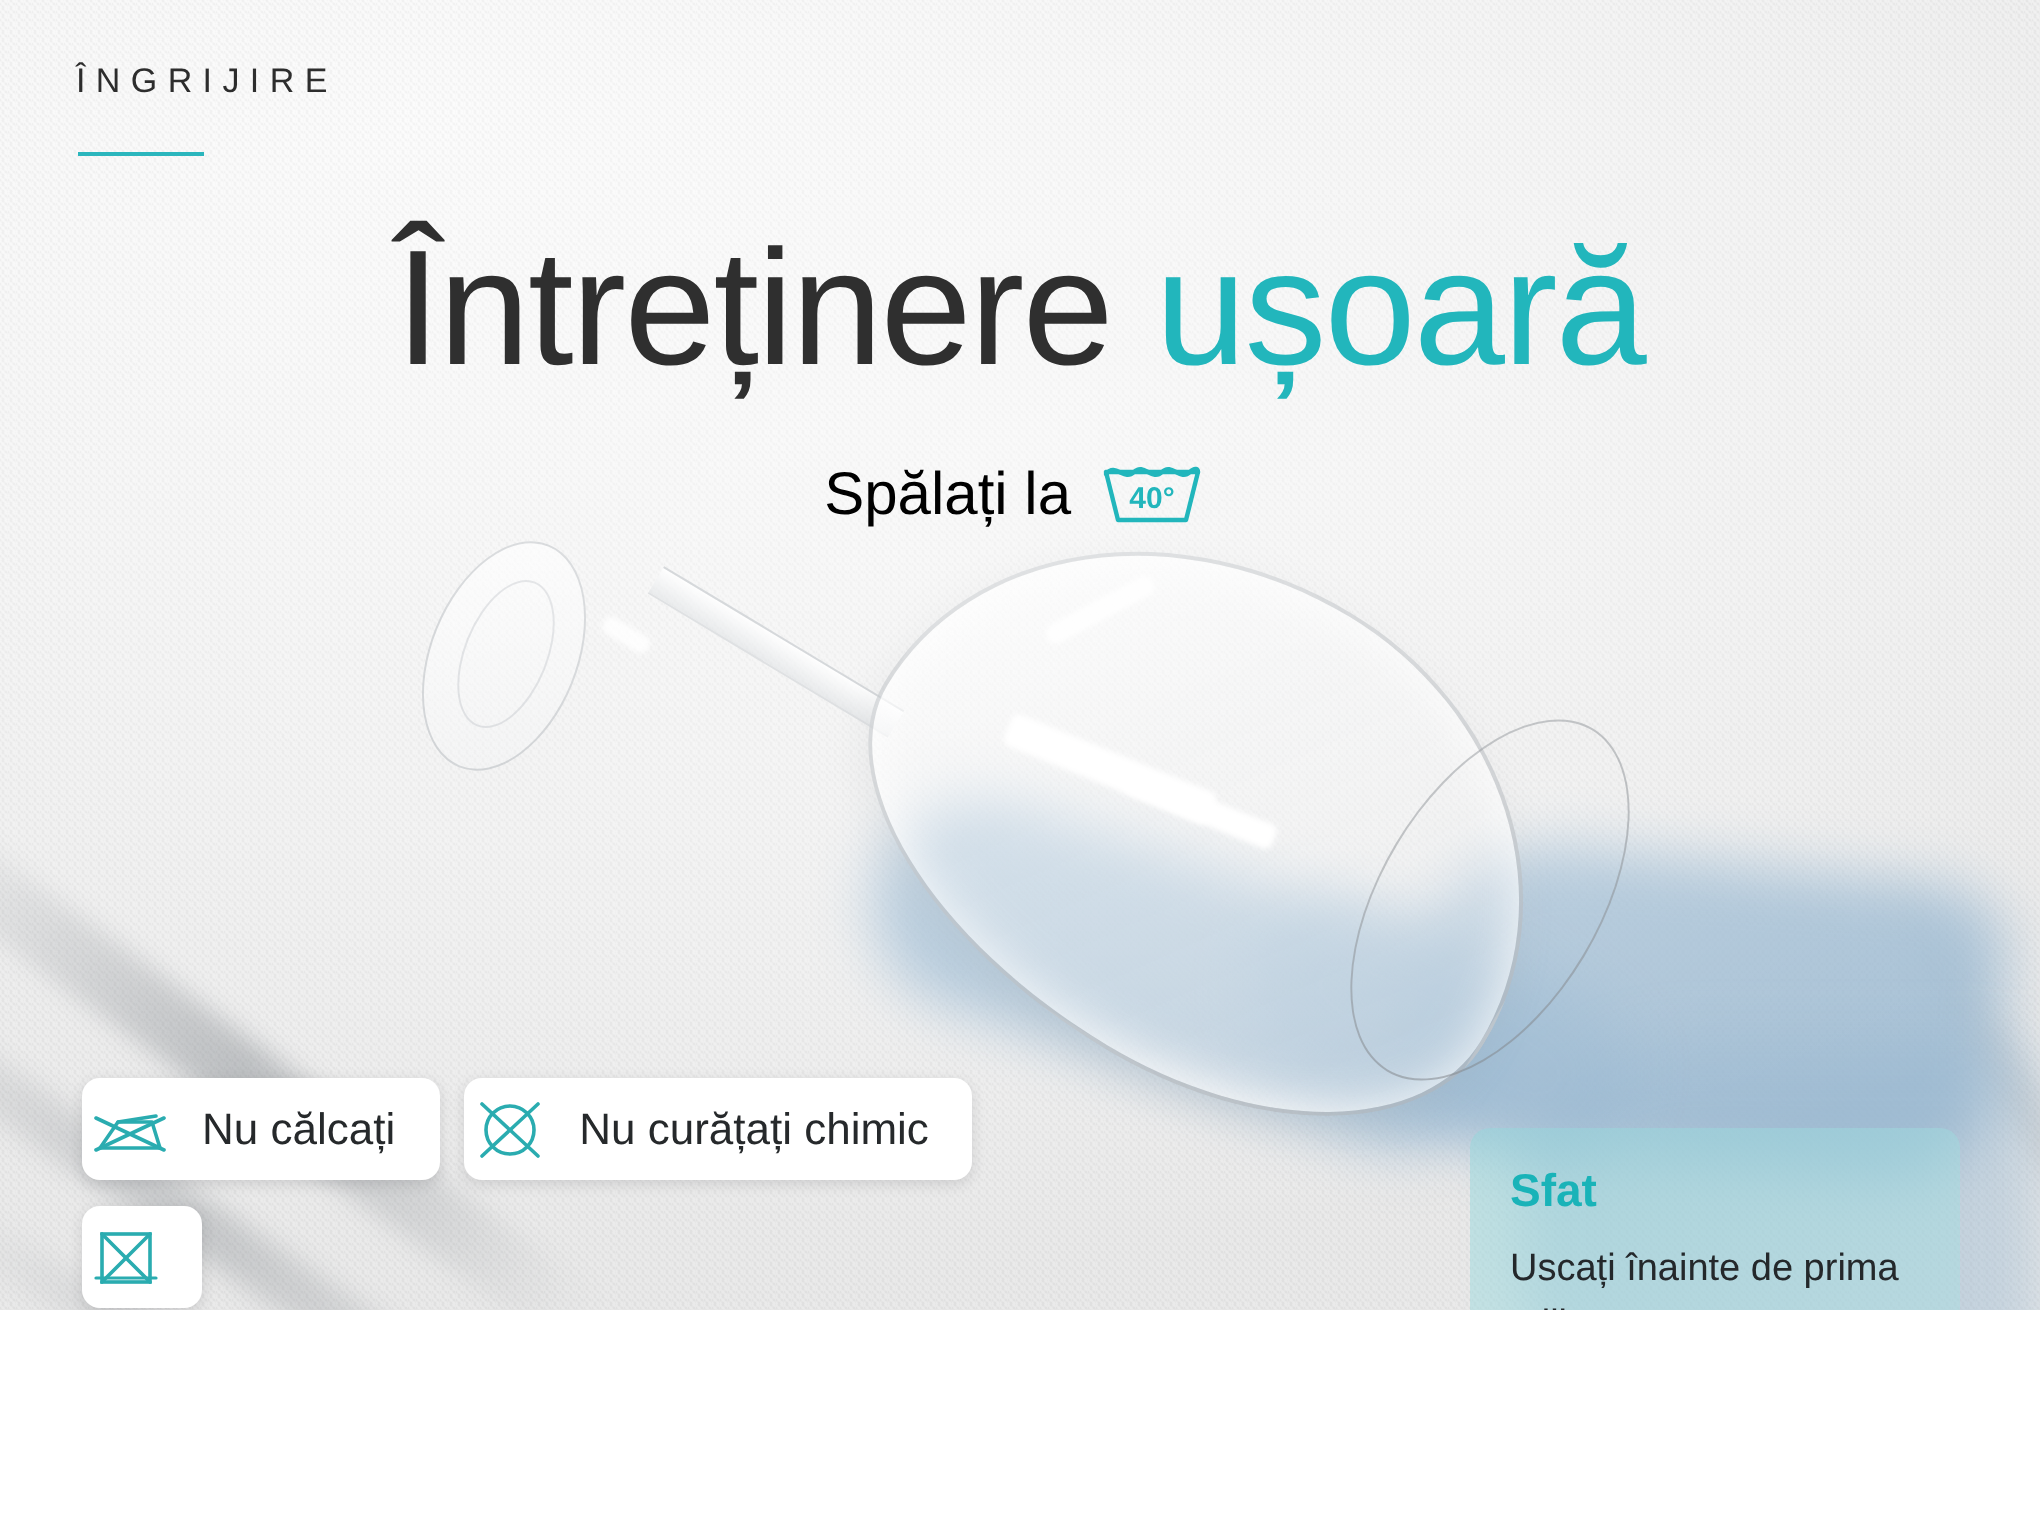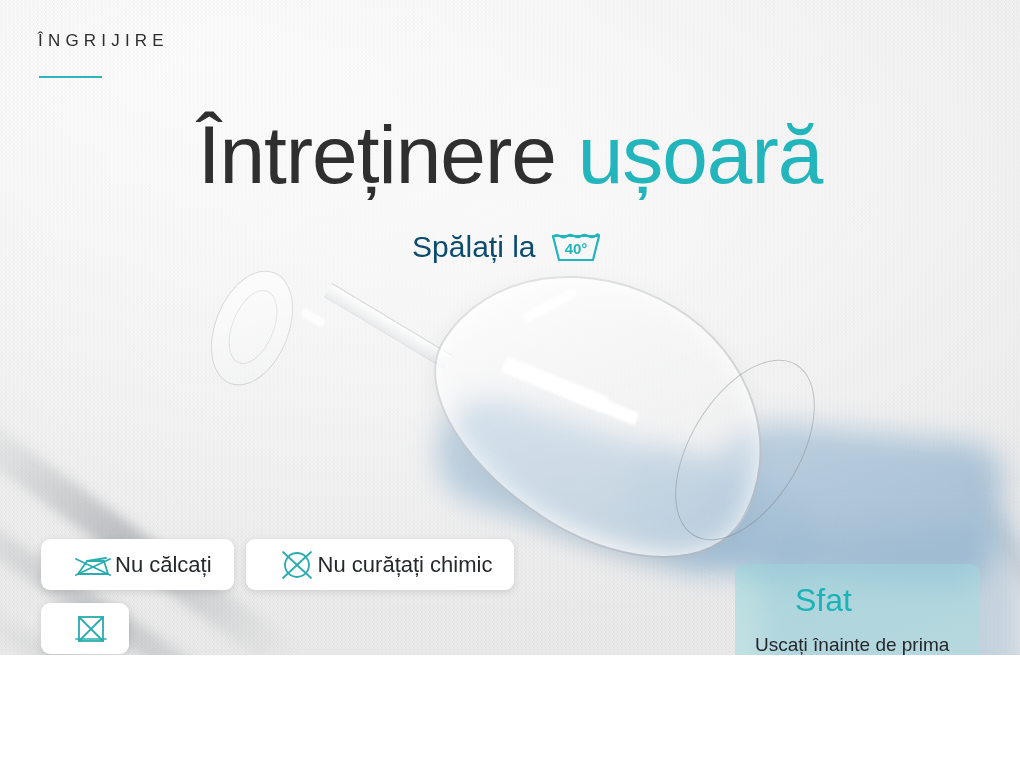--- a/index.html
+++ b/index.html
@@ -152,38 +152,38 @@
     letter-spacing: -1px;
     white-space: nowrap;
   }
   .headline .accent { color: #22b6bc; }
 
   .subline {
     position: absolute;
     left: 0; right: 0; top: 228px;
     text-align: center;
     font-size: 30px;
-    color: #0c4a6e;
+    color: #000000;
     white-space: nowrap;
   }
   .subline .wash-icon-wrap {
     display: inline-block;
     vertical-align: -7px;
     margin: 0 5px;
   }
 
   
   .badges { position: absolute; left: 41px; top: 539px; width: 620px; }
   .badge-row { display: flex; gap: 12px; margin-bottom: 13px; }
   .badge {
     display: inline-flex;
     align-items: center;
-    gap: 4px;
+    gap: 18px;
     height: 51px;
-    padding: 0 22px 0 34px;
+    padding: 0 22px 0 6px;
     background: #ffffff;
     border-radius: 9px;
     box-shadow: 0 2px 7px rgba(60,65,70,.16);
   }
   .badge-label {
     font-size: 22px;
     color: #26292b;
     white-space: nowrap;
   }
   .badge-icon { flex: 0 0 auto; line-height: 0; }
@@ -191,25 +191,24 @@
   
   .tip {
     position: absolute;
     left: 735px; top: 564px;
     width: 245px; height: 152px;
     border-radius: 10px;
     background: linear-gradient(160deg, rgba(150,214,219,.55), rgba(176,226,228,.45));
     padding: 18px 20px 0 20px;
   }
   .tip-title {
-    font-size: 32px;
-    font-weight: 400;
+    font-size: 23px;
+    font-weight: 700;
     color: #19b3b8;
     margin-bottom: 12px;
-    margin-left: 40px;
   }
   .tip-text {
     font-size: 19px;
     line-height: 1.45;
     color: #24282b;
   }
 </style>
 </head>
 <body>
 

